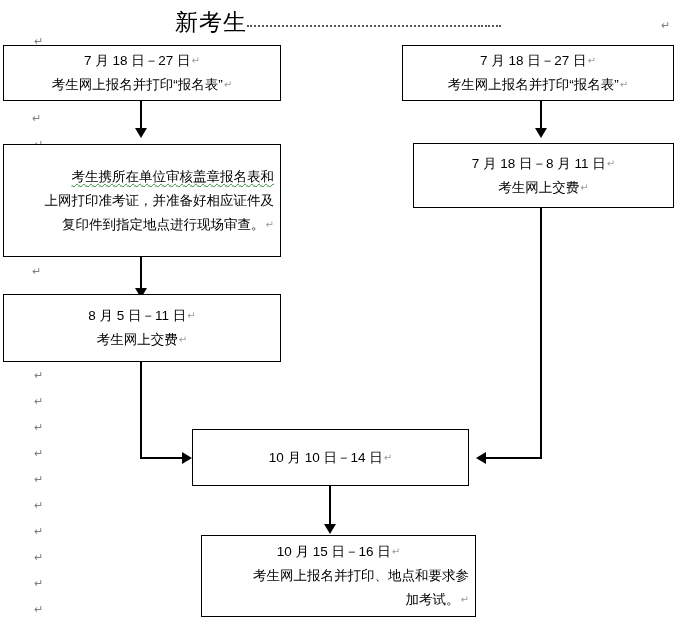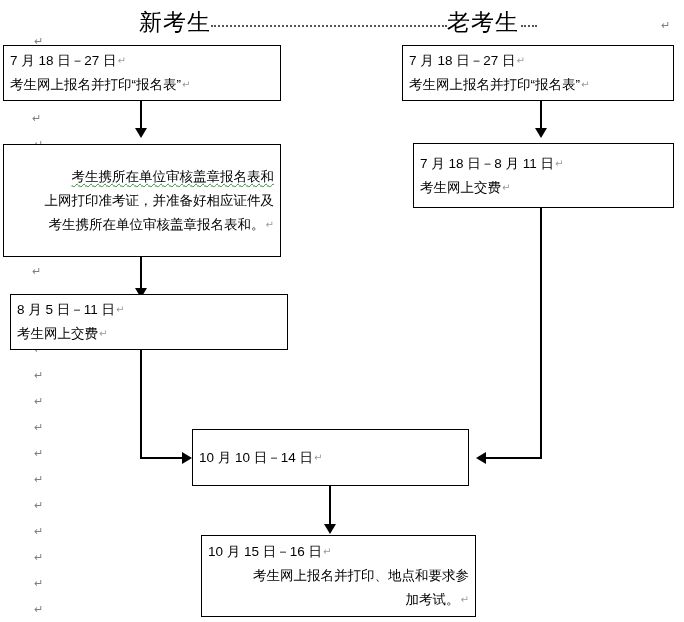--- a/index.html
+++ b/index.html
@@ -100,21 +100,21 @@
     display: flex;
     flex-direction: column;
     justify-content: center;
     z-index: 4;
   }
   .nodebox .line {
     font-size: 13.5px;
     line-height: 24px;
     white-space: nowrap;
   }
-  .nodebox .line.center { }
+  .nodebox .line.center { text-align: center; }
   .nodebox .line.block  { text-align: right; padding-left: 14px; }
   .nodebox .body { padding: 0 6px; }
   .tiny-p {
     color: #9a9a9a;
     font-size: 10px;
     vertical-align: 1px;
     padding-left: 1px;
   }
   .squiggle {
     text-decoration: underline;
@@ -154,21 +154,20 @@
   }
 </style>
 </head>
 <body>
 
 <div id="page">
 
   <div class="hdr">
     <span class="hdr-label">新考生</span>
     <span class="hdr-leader" style="width:236px"></span>
-    <span class="hdr-label">老考生</span>
     <span class="hdr-tail"></span>
   </div>
   <span class="pilcrow hdr-pilcrow">↵</span>
 
   <div class="mark-col">
     <span class="pilcrow" style="left:34px; top:36px">↵</span>
     <span class="pilcrow" style="left:30px; top:61px">↵</span>
     <span class="pilcrow" style="left:34px; top:87px">↵</span>
     <span class="pilcrow" style="left:32px; top:113px">↵</span>
     <span class="pilcrow" style="left:34px; top:139px">↵</span>
@@ -216,25 +215,25 @@
     <div class="body">
       <div class="line center"><span>7 月 18 日－27 日</span><span class="tiny-p">↵</span></div>
       <div class="line center"><span>考生网上报名并打印“报名表”</span><span class="tiny-p">↵</span></div>
     </div>
   </div>
 
   <div class="nodebox" style="left:3px; top:144px; width:278px; height:113px">
     <div class="body">
       <div class="line block"><span class="squiggle">考生携所在单位审核盖章报名表和</span></div>
       <div class="line block"><span>上网打印准考证，并准备好相应证件及</span></div>
-      <div class="line block"><span>考生携所在单位审核盖章报名表和。</span><span class="tiny-p">↵</span></div>
-    </div>
-  </div>
-
-  <div class="nodebox" style="left:10px; top:294px; width:278px; height:56px">
+      <div class="line block"><span>复印件到指定地点进行现场审查。</span><span class="tiny-p">↵</span></div>
+    </div>
+  </div>
+
+  <div class="nodebox" style="left:3px; top:294px; width:278px; height:68px">
     <div class="body">
       <div class="line center"><span>8 月 5 日－11 日</span><span class="tiny-p">↵</span></div>
       <div class="line center"><span>考生网上交费</span><span class="tiny-p">↵</span></div>
     </div>
   </div>
 
   <div class="nodebox" style="left:402px; top:45px; width:272px; height:56px">
     <div class="body">
       <div class="line center"><span>7 月 18 日－27 日</span><span class="tiny-p">↵</span></div>
       <div class="line center"><span>考生网上报名并打印“报名表”</span><span class="tiny-p">↵</span></div>

